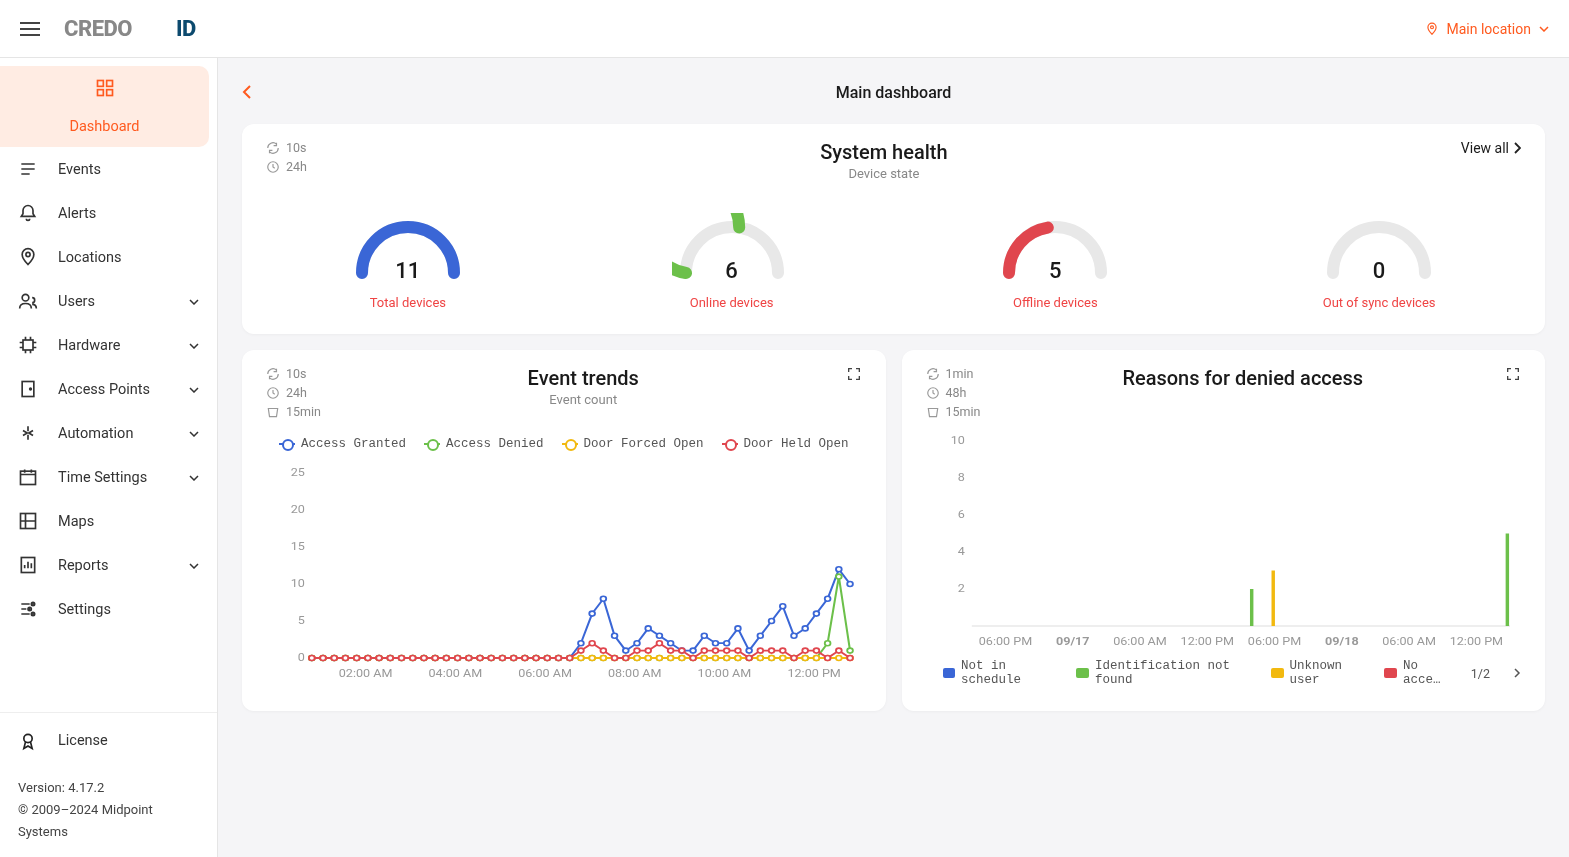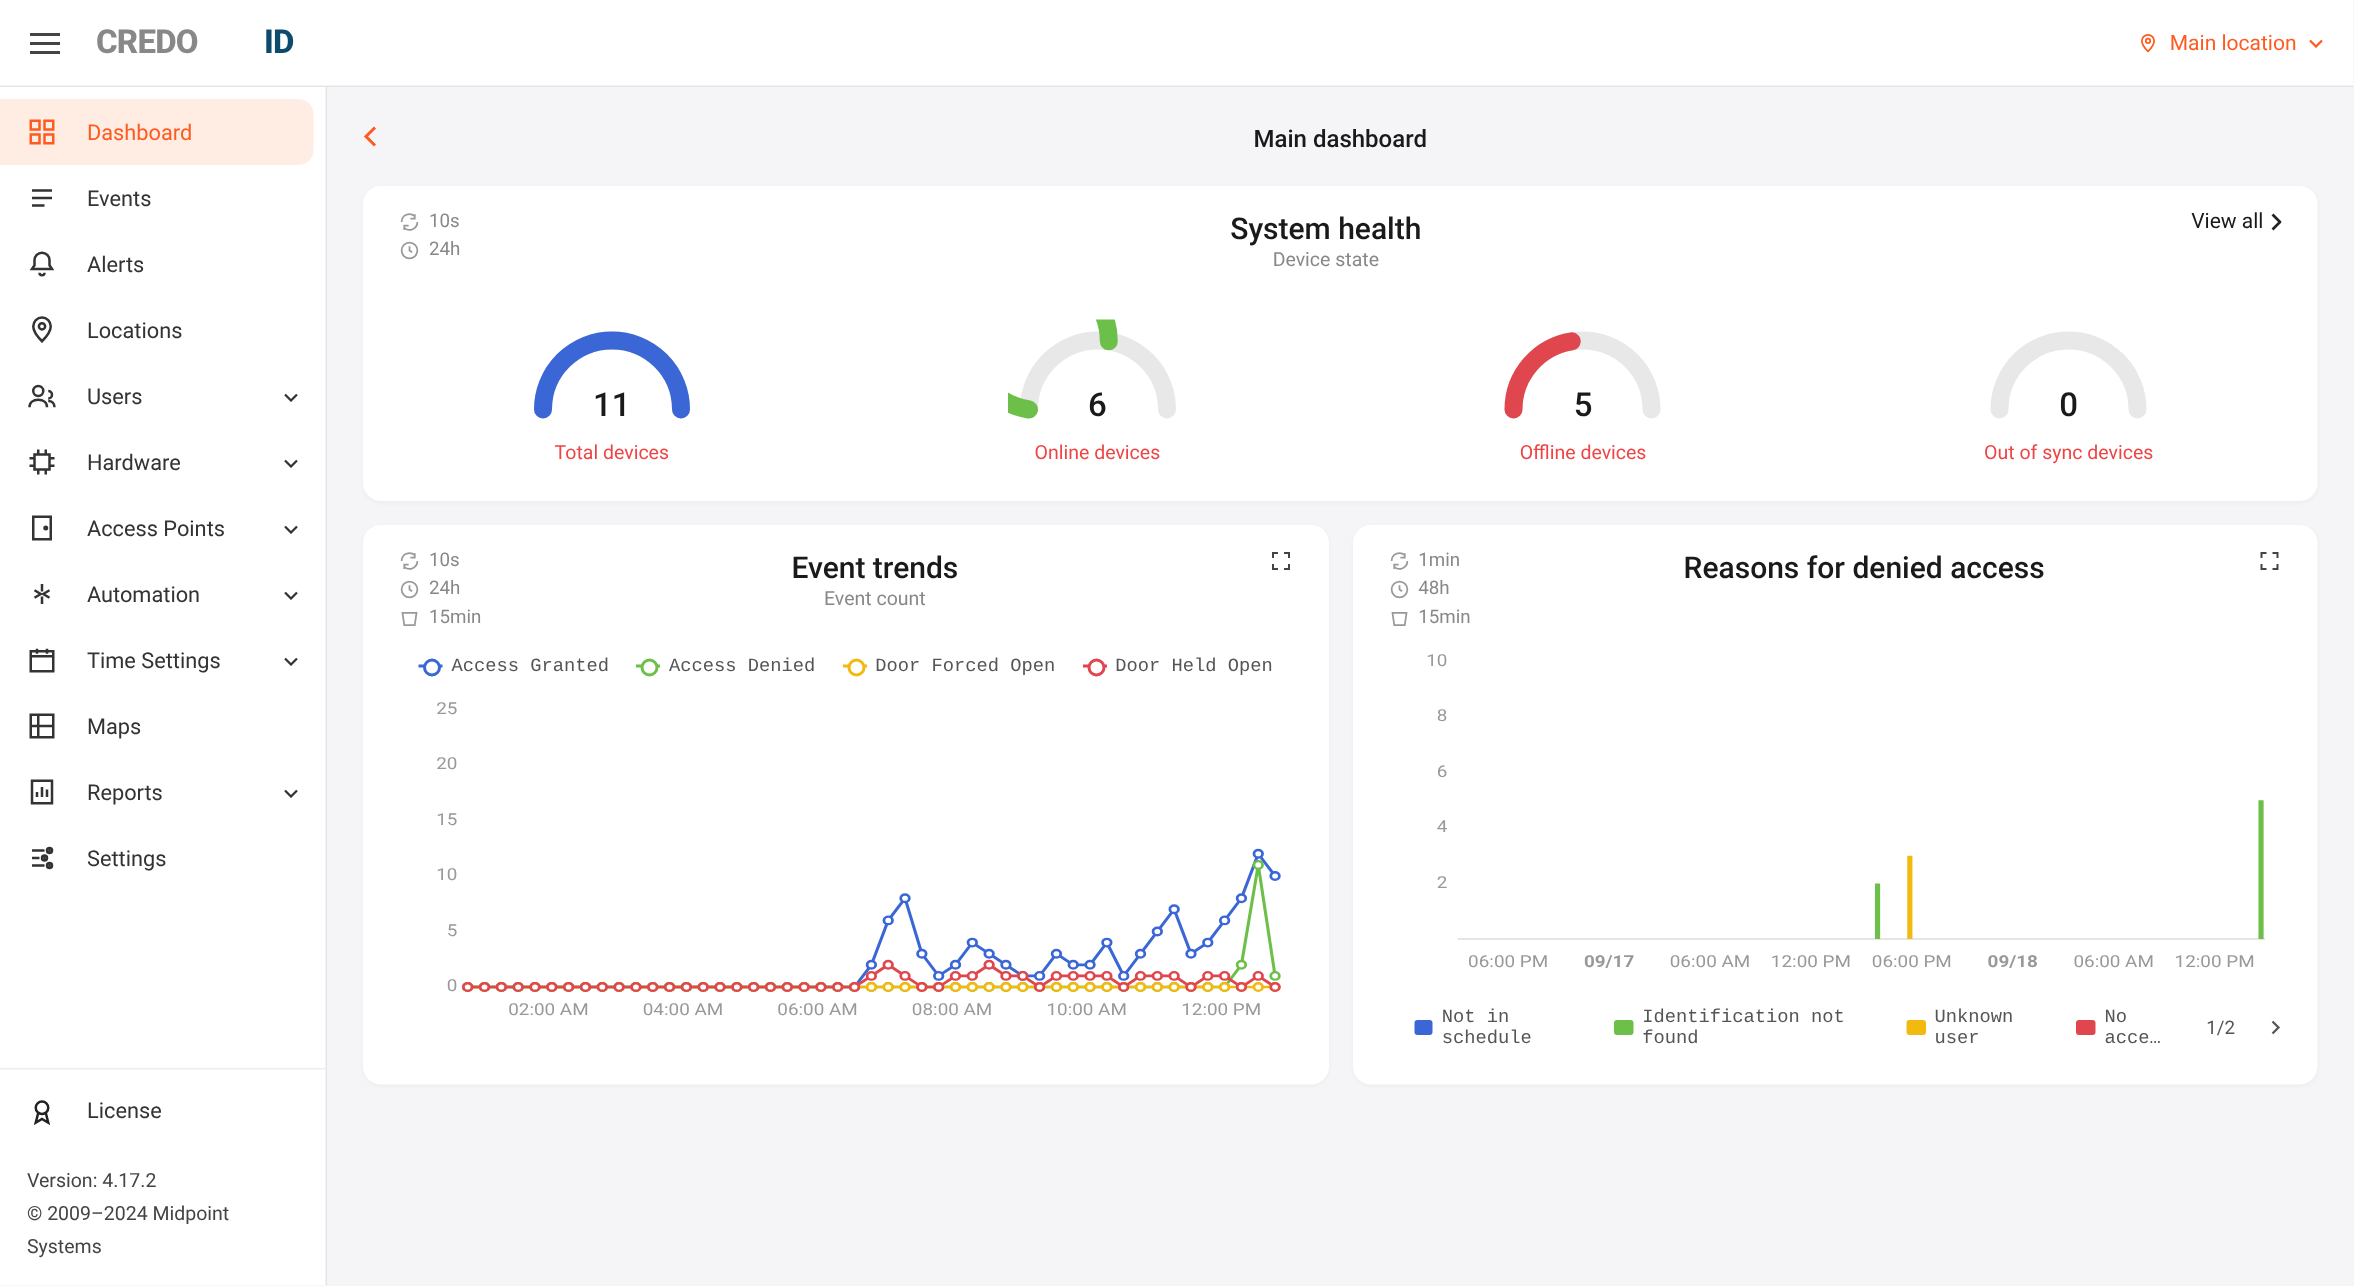--- a/index.html
+++ b/index.html
@@ -11,21 +11,21 @@
   .hamburger span { display: block; height: 2px; background: #444; margin: 4px 0; }
   .logo { font-weight: 800; font-size: 22px; letter-spacing: -0.5px; }
   .logo .c { color: #888; }
   .logo .id { color: #0c4a6e; margin-left: 44px; }
   .location-select { display: flex; align-items: center; gap: 8px; color: #ff5a1f; cursor: pointer; font-size: 14px; }
   
   .layout { display: flex; height: calc(100vh - 58px); }
   .sidebar { width: 218px; background: #fff; border-right: 1px solid #e5e5e5; display: flex; flex-direction: column; }
   .nav { flex: 1; overflow-y: auto; padding-top: 8px; }
   .nav-item { display: flex; align-items: center; gap: 20px; padding: 12px 18px; cursor: pointer; color: #333; font-size: 14.5px; position: relative; }
-  .nav-item.active { background: #ffece3; color: #ff5a1f; border-radius: 0 10px 10px 0; margin-right: 8px; }
+  .nav-item.active { background: #ffece3; color: #ff5a1f; border-radius: 0 10px 10px 0; margin-right: 8px; flex-direction: column; }
   .nav-item .chev { margin-left: auto; color: #333; font-size: 12px; }
   .nav-icon { width: 20px; height: 20px; display: flex; align-items: center; justify-content: center; }
   .nav-sep { border-top: 1px solid #eee; margin: 6px 0; }
   .sidebar-footer { padding: 14px 18px; font-size: 13px; color: #444; line-height: 1.7; }
   
   .main { flex: 1; overflow: auto; padding: 18px 24px; }
   .page-head { display: flex; align-items: center; margin-bottom: 16px; position: relative; height: 32px; }
   .page-back { color: #ff5a1f; cursor: pointer; font-size: 18px; }
   .page-title { font-size: 16px; font-weight: 500; position: absolute; left: 50%; transform: translateX(-50%); }
   
@@ -54,21 +54,21 @@
   .leg-mark { width: 16px; height: 8px; position: relative; }
   .leg-mark::before { content: ""; position: absolute; top: 3px; left: 0; right: 0; height: 2px; background: var(--c); }
   .leg-mark::after { content: ""; position: absolute; top: -1px; left: 3px; width: 8px; height: 8px; border: 2px solid var(--c); border-radius: 50%; background: #fff; }
   .leg-box { width: 14px; height: 10px; border-radius: 2px; background: var(--c); }
   
   .chart-area { position: relative; height: 220px; margin-top: 12px; }
   .chart-area svg { width: 100%; height: 100%; }
   .y-axis-label { font-size: 11px; fill: #999; text-anchor: end; }
   .x-axis-label { font-size: 11px; fill: #999; text-anchor: middle; }
   
-  .legend-footer { display: flex; align-items: center; gap: 14px; font-size: 12.5px; color: #555; margin-top: 20px; flex-wrap: nowrap; overflow: hidden; padding-left: 17px; }
+  .legend-footer { display: flex; align-items: center; gap: 14px; font-size: 12.5px; color: #555; margin-top: 8px; flex-wrap: nowrap; overflow: hidden; padding-left: 17px; }
   .pager { display: flex; align-items: center; gap: 23px; white-space: nowrap; justify-content: space-between; }
   
   .icon-sm { width: 14px; height: 14px; }
 </style>
 </head>
 <body>
 
 <div class="header">
   <div class="header-left">
     <div class="hamburger">

